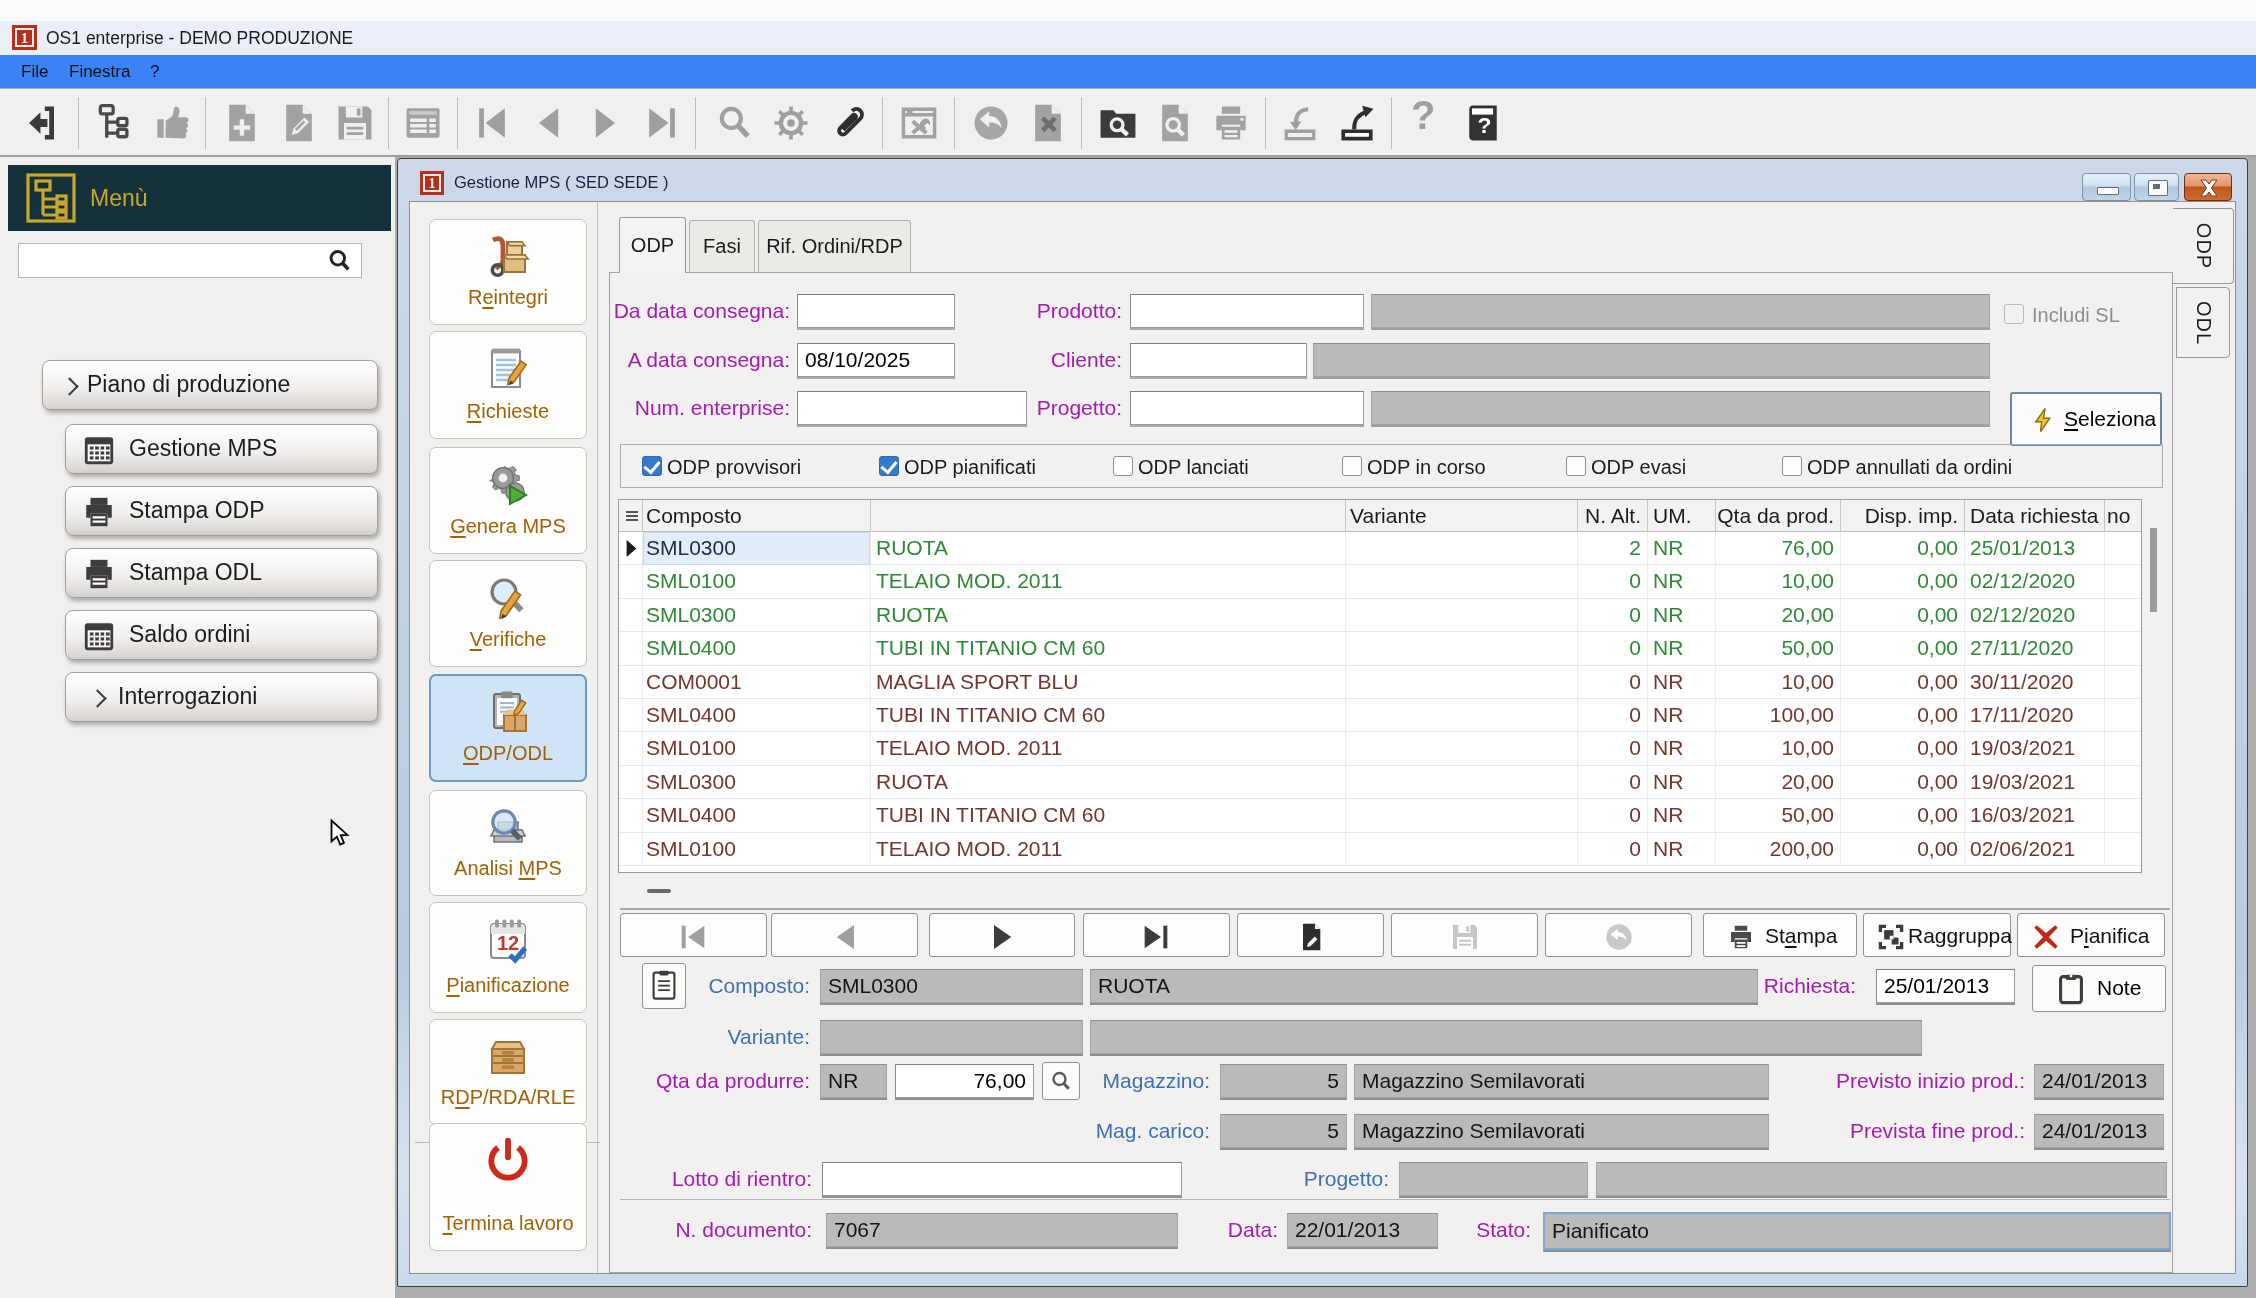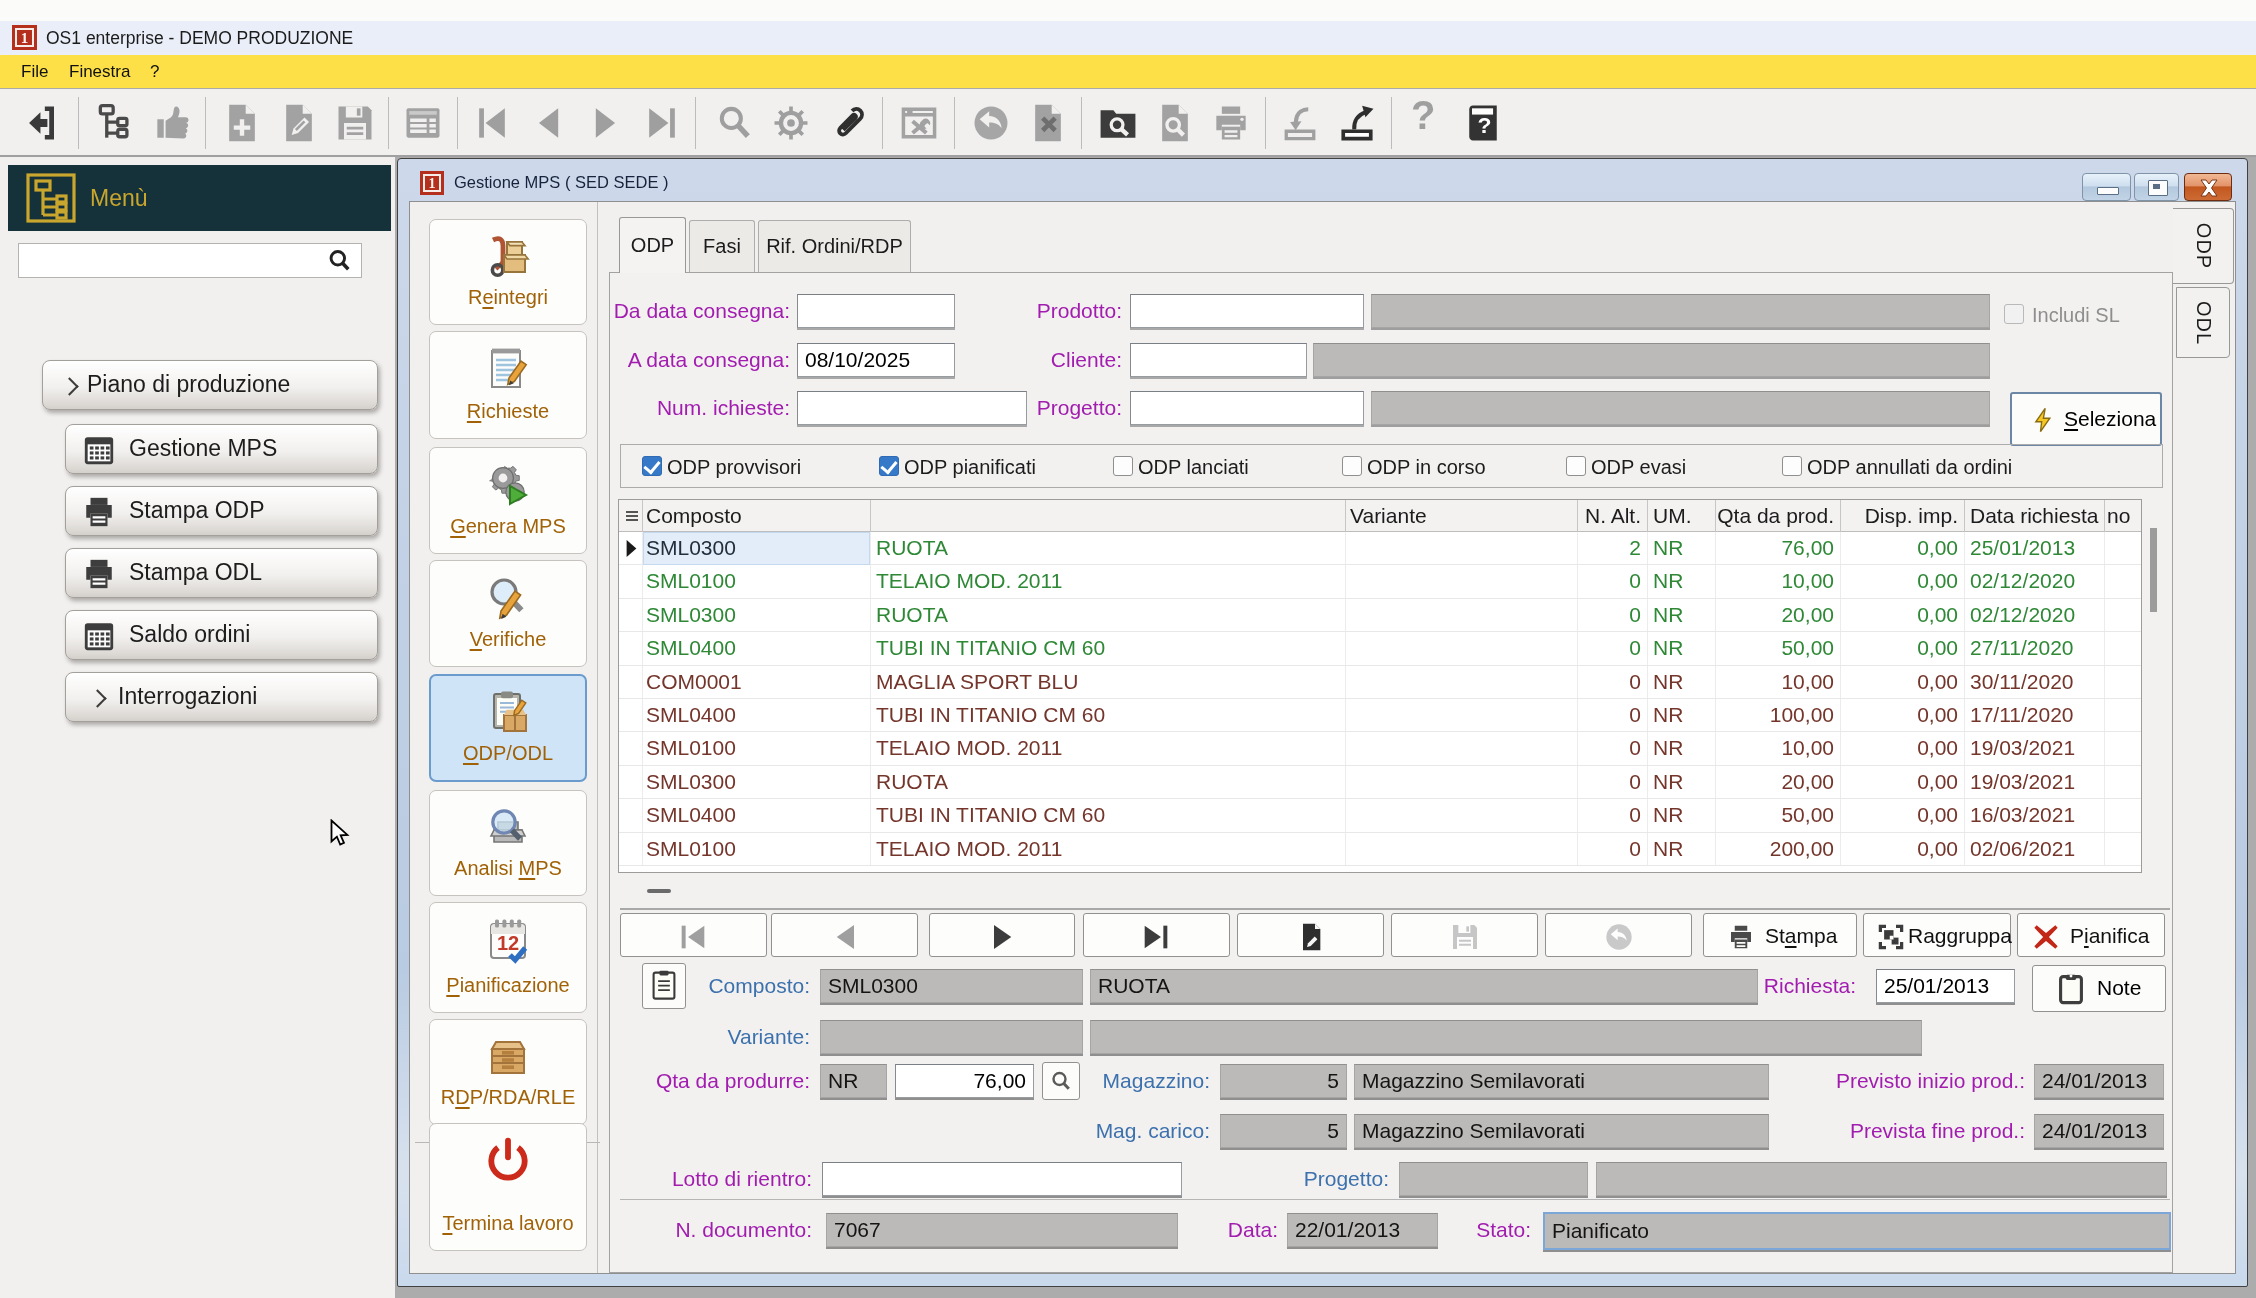--- a/index.html
+++ b/index.html
@@ -6,21 +6,21 @@
 body{width:2256px;height:1298px;position:relative;overflow:hidden;background:#fbfbfa;
   font-family:"Liberation Sans",sans-serif;-webkit-font-smoothing:antialiased;}
 .abs{position:absolute;}
 svg{display:block;}
 
 #titlebar{position:absolute;left:0;top:21px;width:2256px;height:34px;background:#eaeef8;}
 #titlebar .t{position:absolute;left:46px;top:7px;font-size:17.5px;color:#1b1b1b;}
 .os1{position:absolute;background:#b5301c;}
 .os1 .in{position:absolute;left:3px;top:3px;right:3px;bottom:3px;border:2px solid #f6ece8;
   color:#fdf5f2;font-family:"Liberation Serif",serif;font-weight:bold;text-align:center;}
-#menubar{position:absolute;left:0;top:55px;width:2256px;height:33px;background:#fde047;font-size:17px;color:#111;}
+#menubar{position:absolute;left:0;top:55px;width:2256px;height:33px;background:#3b82f6;font-size:17px;color:#111;}
 #menubar span{position:absolute;top:7px;}
 #toolbar{position:absolute;left:0;top:88px;width:2256px;height:66px;background:#f1f0ef;border-top:1px solid #aaaaaa;border-bottom:2px solid #a0a0a0;}
 .tsep{position:absolute;top:8px;width:1px;height:52px;background:#bcbcbc;}
 .tico{position:absolute;top:12px;}
 
 #desktop{position:absolute;left:0;top:157px;width:2256px;height:1141px;background:#acacac;}
 #leftpanel{position:absolute;left:0;top:0;width:395px;height:1141px;background:#f1f0ef;}
 #menuhdr{position:absolute;left:8px;top:8px;width:383px;height:66px;background:#15323a;}
 #menuhdr .t{position:absolute;left:82px;top:20px;font-size:23px;color:#c9a62d;}
 #lsearch{position:absolute;left:18px;top:86px;width:344px;height:35px;background:#fff;border:1px solid #b5b3b0;box-sizing:border-box;}
@@ -516,21 +516,21 @@
       <div class="ginp" style="box-shadow:0 2px 0 #9e9e9e;left:761px;top:9px;width:619px;"></div>
       <div class="cb dis" style="left:1394px;top:19px;"></div>
       <div class="cblbl glbl" style="left:1422px;top:18px;">Includi SL</div>
 
       <div class="lbl" style="right:1382px;top:58px;">A data consegna:</div>
       <div class="inp" style="box-shadow:0 2px 0 #a8a8a8;left:187px;top:58px;width:158px;">08/10/2025</div>
       <div class="lbl" style="right:1050px;top:58px;">Cliente:</div>
       <div class="inp" style="box-shadow:0 2px 0 #a8a8a8;left:520px;top:58px;width:177px;"></div>
       <div class="ginp" style="box-shadow:0 2px 0 #9e9e9e;left:703px;top:58px;width:677px;"></div>
 
-      <div class="lbl" style="right:1382px;top:106px;">Num. ichieste:</div>
+      <div class="lbl" style="right:1382px;top:106px;">Num. enterprise:</div>
       <div class="inp" style="box-shadow:0 2px 0 #a8a8a8;left:187px;top:106px;width:230px;"></div>
       <div class="lbl" style="right:1050px;top:106px;">Progetto:</div>
       <div class="inp" style="box-shadow:0 2px 0 #a8a8a8;left:520px;top:106px;width:234px;"></div>
       <div class="ginp" style="box-shadow:0 2px 0 #9e9e9e;left:761px;top:106px;width:619px;"></div>
       <div class="abs" style="left:1400px;top:107px;width:152px;height:54px;background:#fcfcfb;border:2px solid #6b87a5;border-radius:3px;box-sizing:border-box;">
         <svg style="position:absolute;left:18px;top:12px;" width="28" height="28" viewBox="0 0 24 24">
                 <path d="M13 2 5 13.5h5L9 22l8-11.5h-5.5z" fill="#f5c825" stroke="#8a6d10" stroke-width="1.2"></path>
               </svg>
         <div class="abs" style="left:52px;top:13px;font-size:21px;"><u>S</u>eleziona</div>
       </div>

